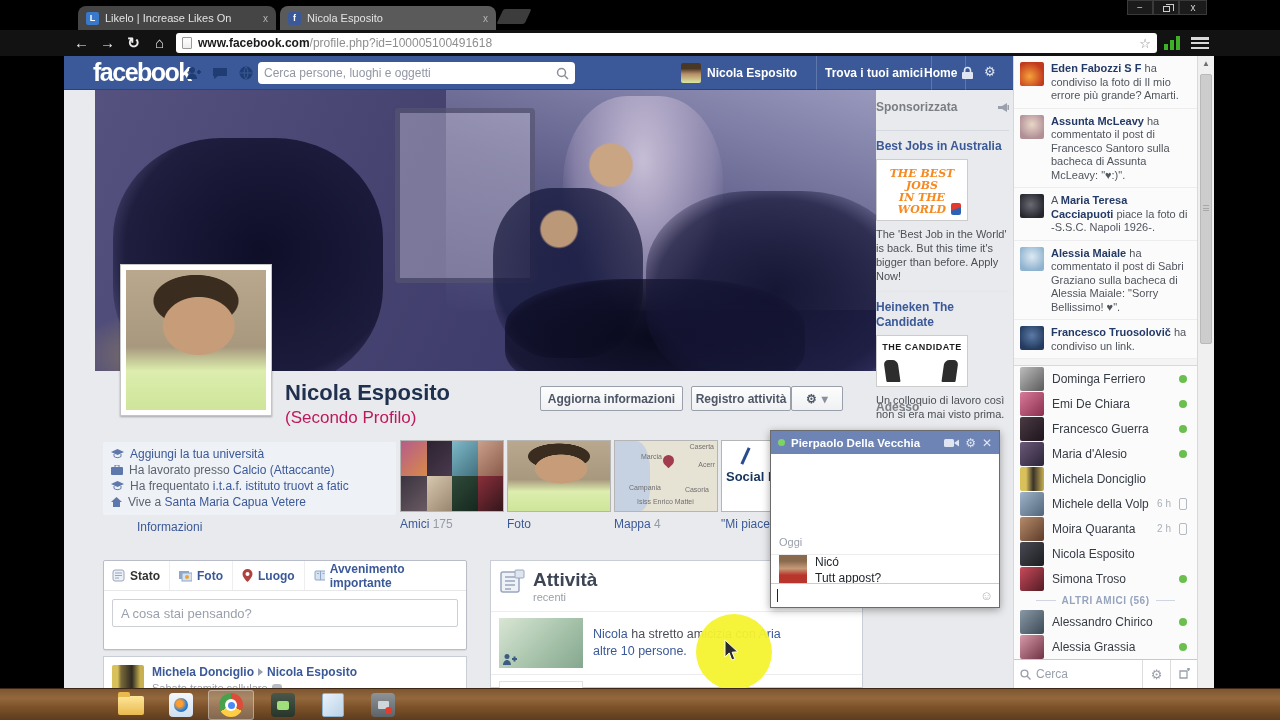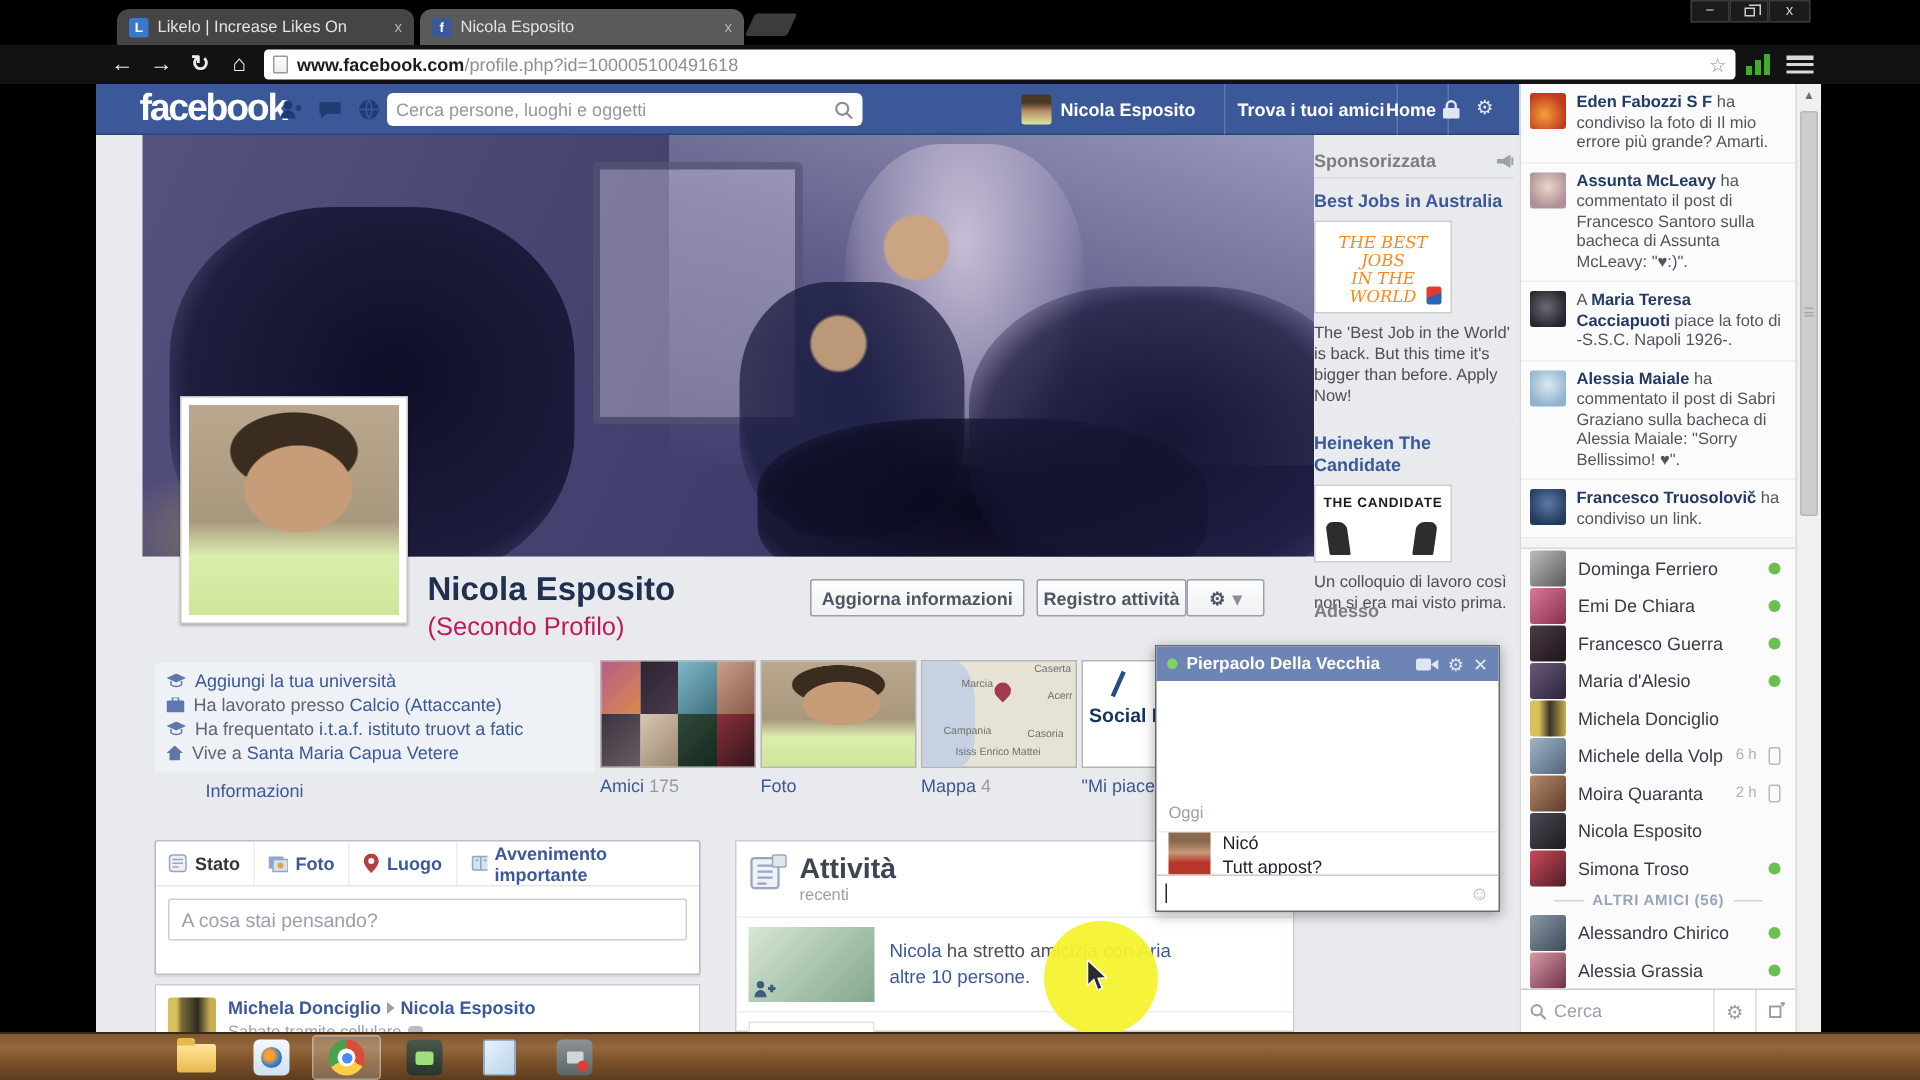--- a/index.html
+++ b/index.html
@@ -120,28 +120,28 @@
   .act-head { display:flex; gap:8px; padding:8px; align-items:flex-start; }
   .act-head .t1 { font-size:19px; font-weight:bold; color:#3d4554; }
   .act-head .t2 { font-size:11px; color:#9aa0ab; }
   .act-item { display:flex; gap:10px; padding:6px 8px; border-top:1px solid #ededed; align-items:center; }
   .act-th { width:84px; height:50px; flex:0 0 auto; position:relative; }
   .act-tx { font-size:12.5px; color:#4b4f56; line-height:17px; }
   .alink { color:#3b5998; }
 
   
   #ads { position:absolute; left:812px; top:44px; width:133px; }
-  #ads .hd { font-size:12px; font-weight:bold; color:#7a7d82; padding-bottom:4px; border-bottom:1px solid #d6d9df;
+  #ads .hd { font-size:12px; font-weight:bold; color:#7a7d82; padding-bottom:16px; border-bottom:1px solid #d6d9df;
              display:flex; align-items:center; justify-content:space-between; }
   .ad { padding:8px 0; border-bottom:1px solid #e4e6ea; }
   .ad:last-child { border-bottom:none; }
   .ad .ti { font-size:12px; font-weight:bold; color:#3b5998; line-height:15px; margin-bottom:5px; }
   .ad .im { width:92px; height:62px; background:#fff; border:1px solid #ccc; position:relative; overflow:hidden; }
   .ad .bd { font-size:11px; color:#4b4f56; line-height:14px; margin-top:6px; }
-  .bj1 { font-family:"DejaVu Serif",serif; font-style:italic; font-weight:normal; color:#f6891f;
+  .bj1 { font-family:"DejaVu Serif",serif; font-style:italic; font-weight:bold; color:#f6891f;
          font-size:11px; line-height:12px; text-align:center; margin-top:8px; }
   #adesso { position:absolute; left:812px; top:344px; font-size:12px; font-weight:bold; color:#7a7d82; }
 
   
   #rail { position:absolute; left:949px; top:0; width:184px; height:632px; background:#fbfbfc; border-left:1px solid #d7d7d7; }
   .tk { display:flex; gap:7px; padding:6px 6px 5px 6px; border-bottom:1px solid #ededed; }
   .tk .av { flex:0 0 auto; }
   .av { width:24px; height:24px; border-radius:2px; }
   .tk p { font-size:11px; line-height:13.5px; color:#50555c; }
   .tk b { color:#243a66; }

